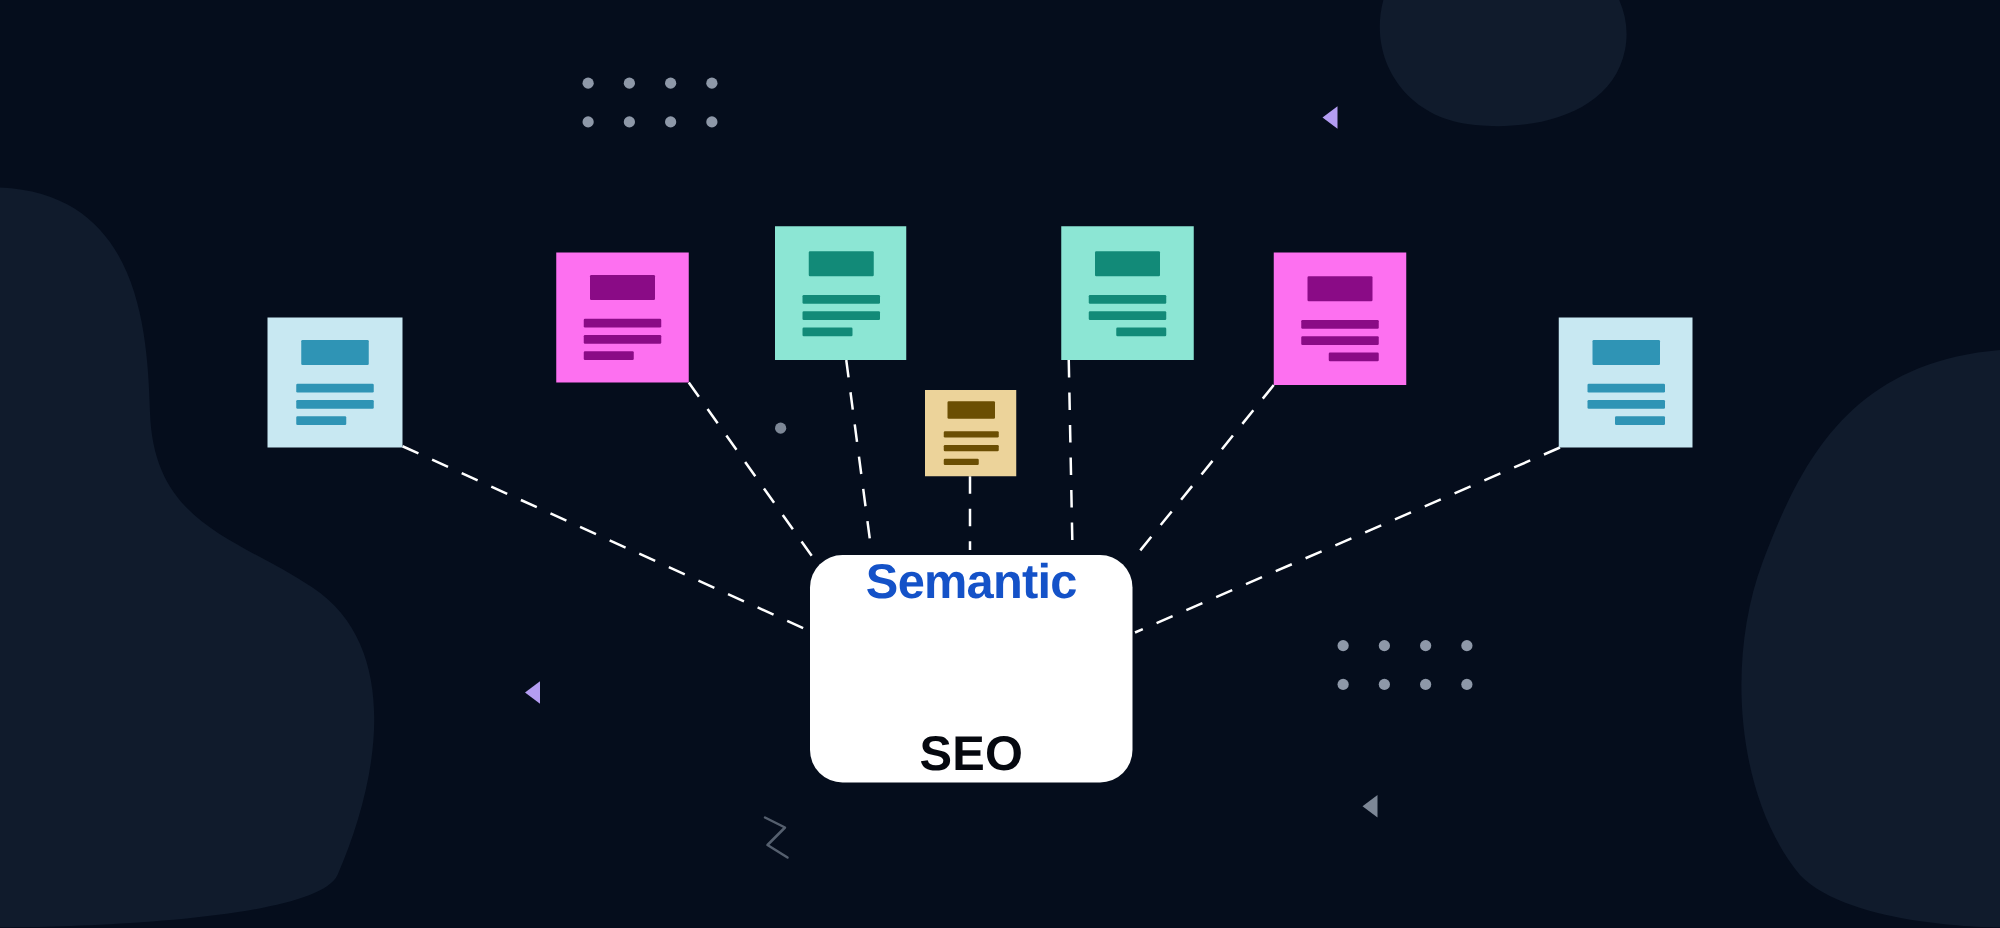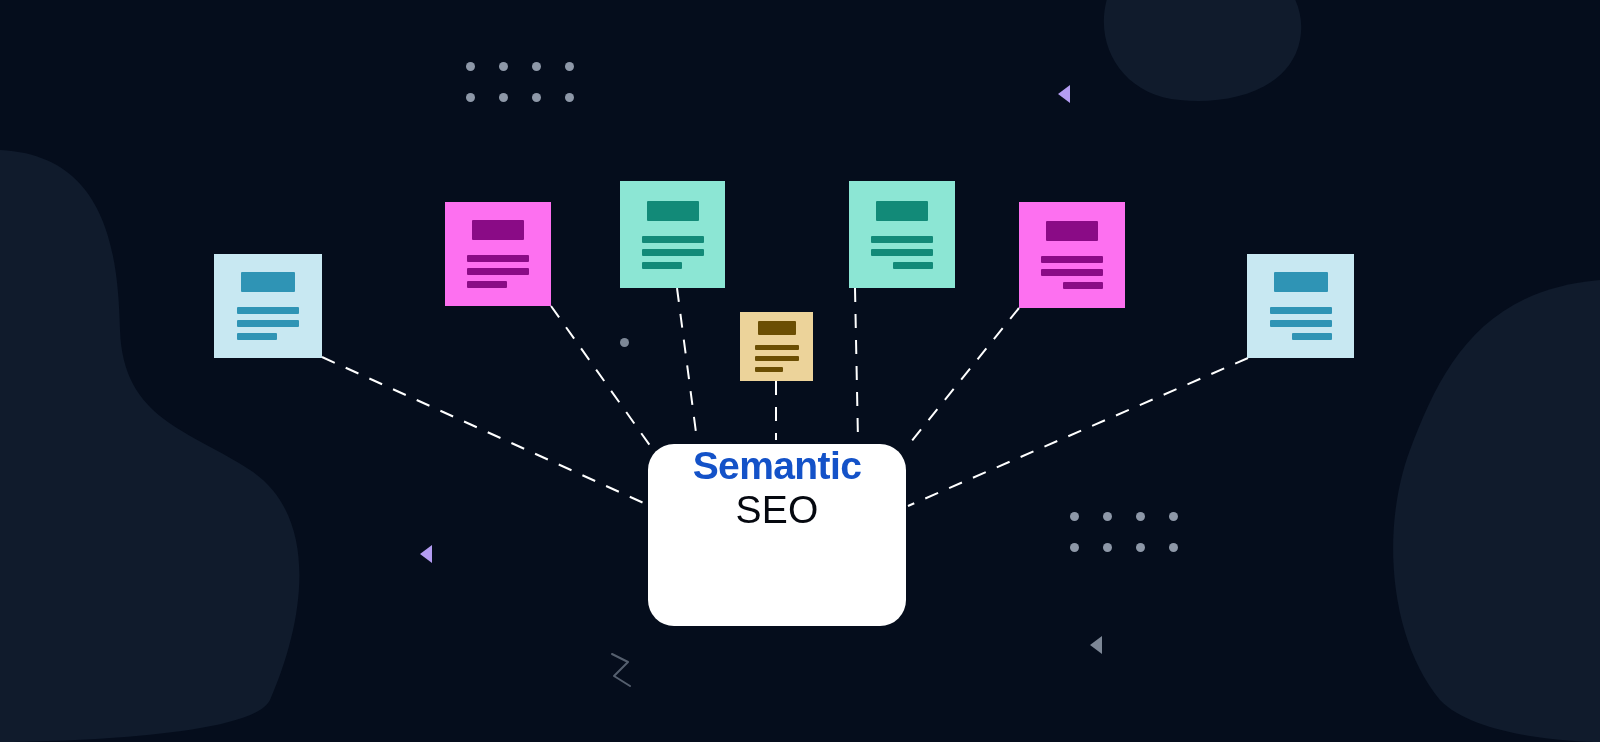--- a/index.html
+++ b/index.html
@@ -34,34 +34,34 @@
   
   #center-node {
     position:absolute;
     left:648px; top:444px;
     width:258px; height:182px;
     background:#ffffff;
     border-radius:26px;
     display:flex;
     flex-direction:column;
     align-items:center;
-    justify-content:flex-start;
+    justify-content:space-between;
     z-index:6;
   }
   #center-node .l1 {
     color:#1452c8;
     font-size:39px;
     font-weight:bold;
     letter-spacing:-0.6px;
     line-height:1.12;
   }
   #center-node .l2 {
     color:#05080f;
     font-size:39px;
-    font-weight:normal;
+    font-weight:bold;
     letter-spacing:0.2px;
     line-height:1.12;
   }
 
   .dotgrid { position:absolute; display:grid; gap:22px 24px; }
   .dotgrid .dot { width:9px; height:9px; border-radius:50%; background:#8e98a8; }
   .tri { position:absolute; width:0; height:0; }
   .solo-dot { position:absolute; width:9px; height:9px; border-radius:50%; background:#7d8796; }
 </style>
 </head>

